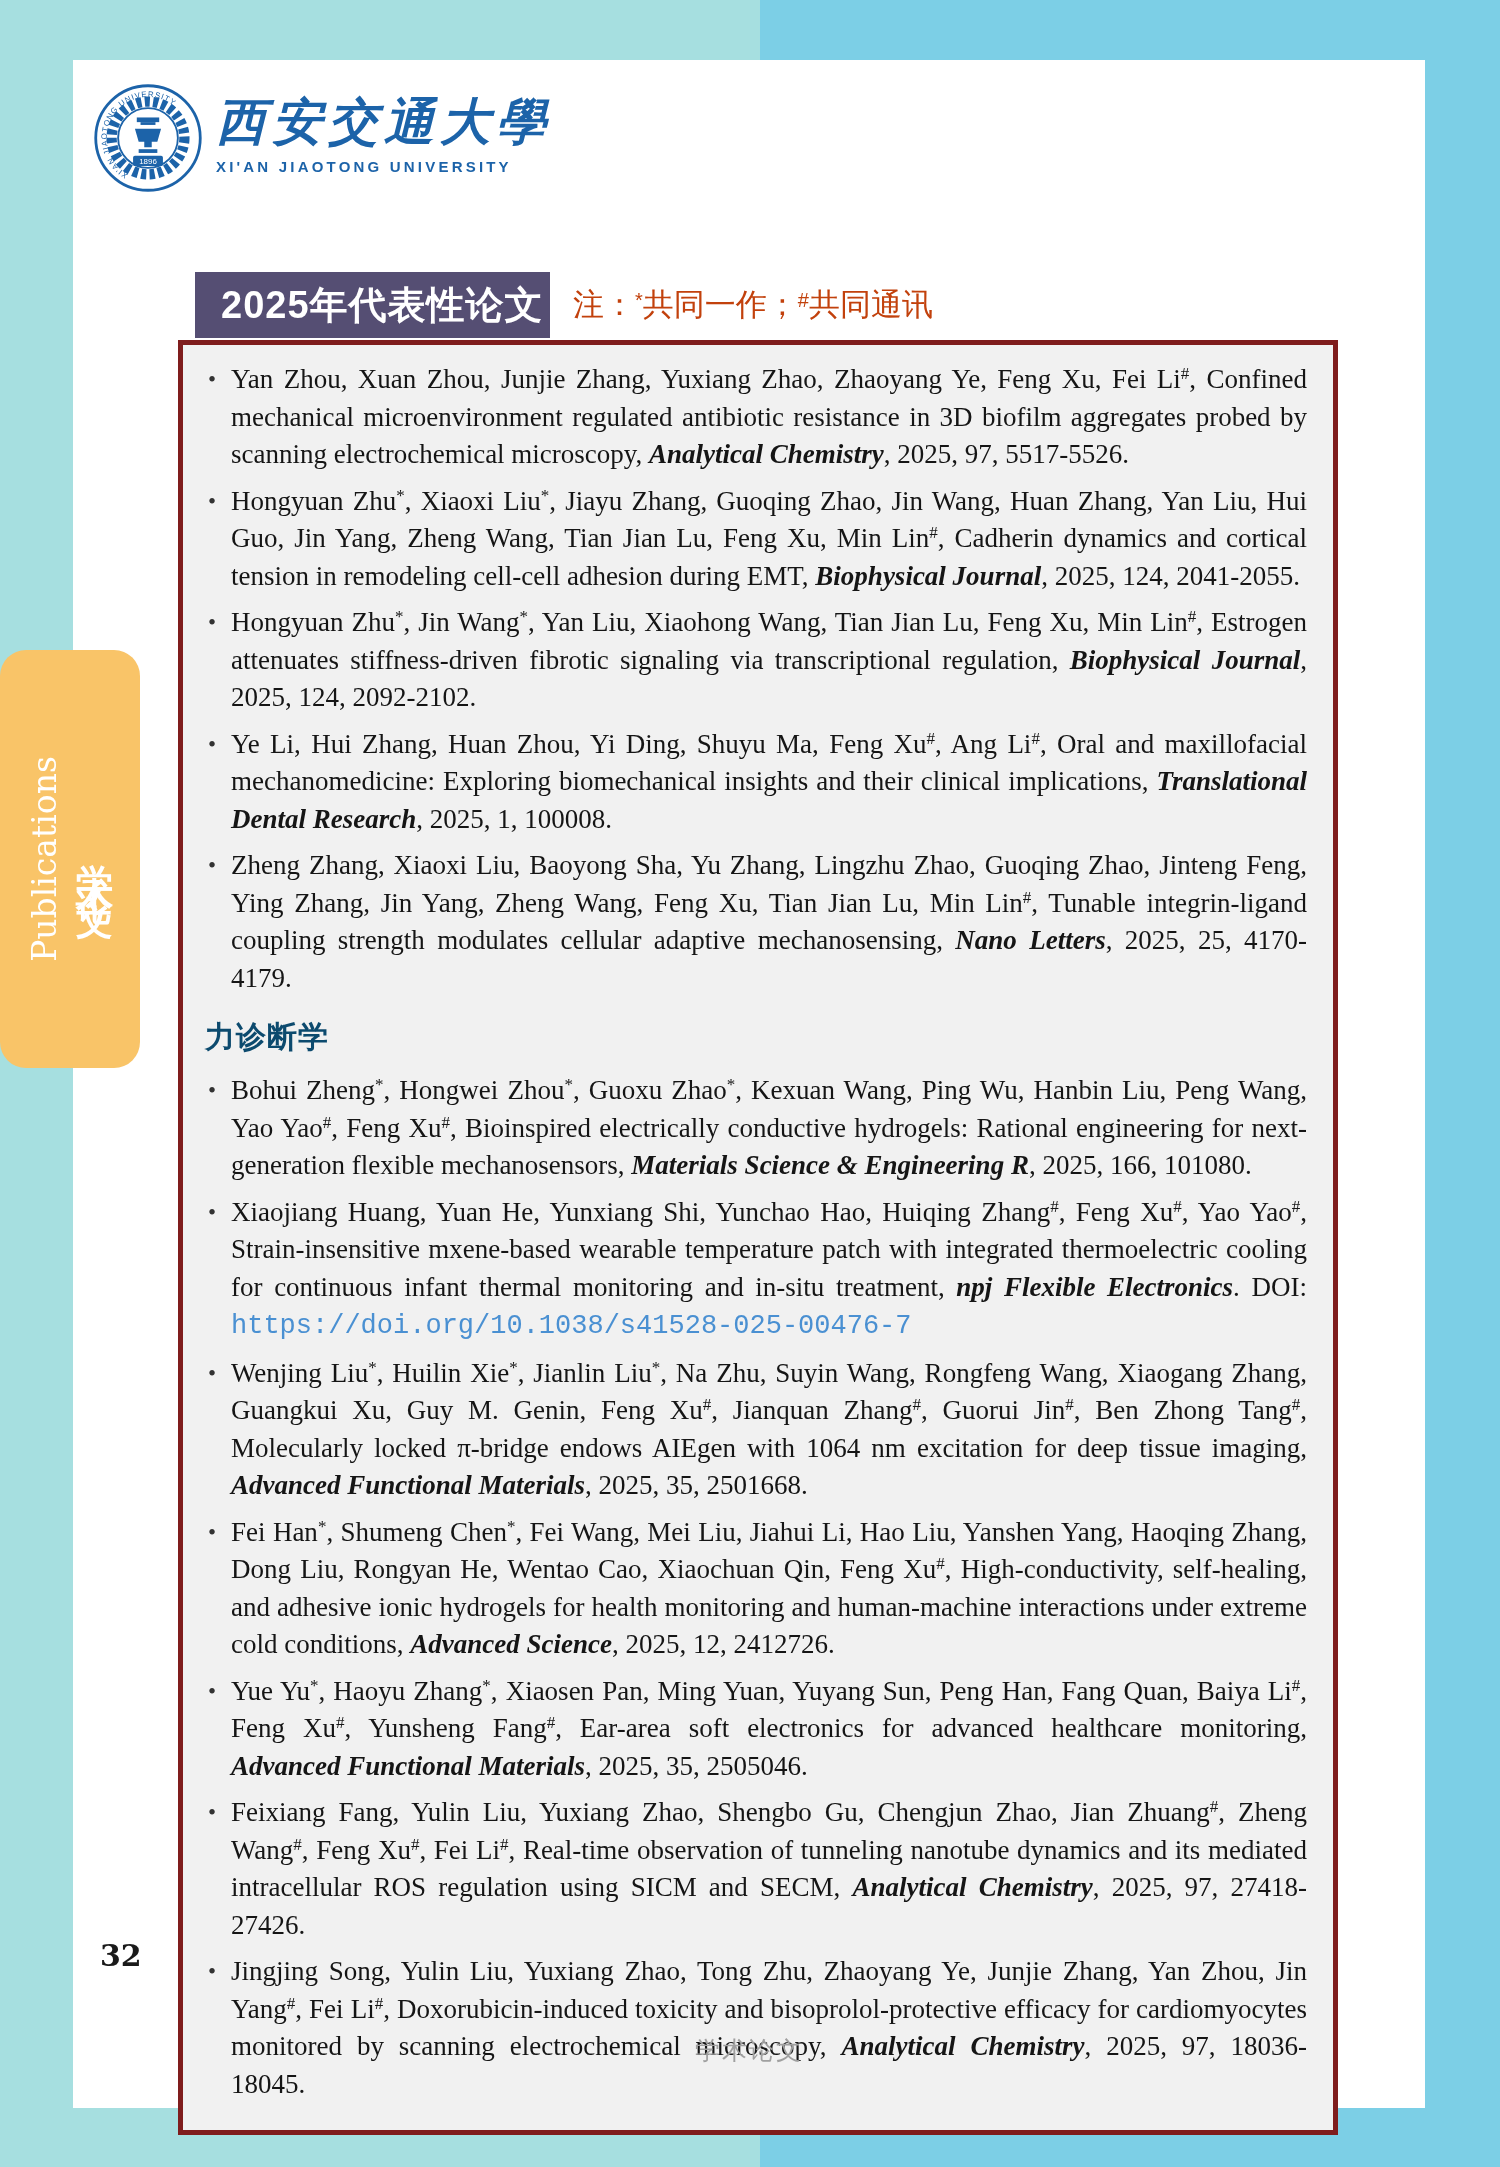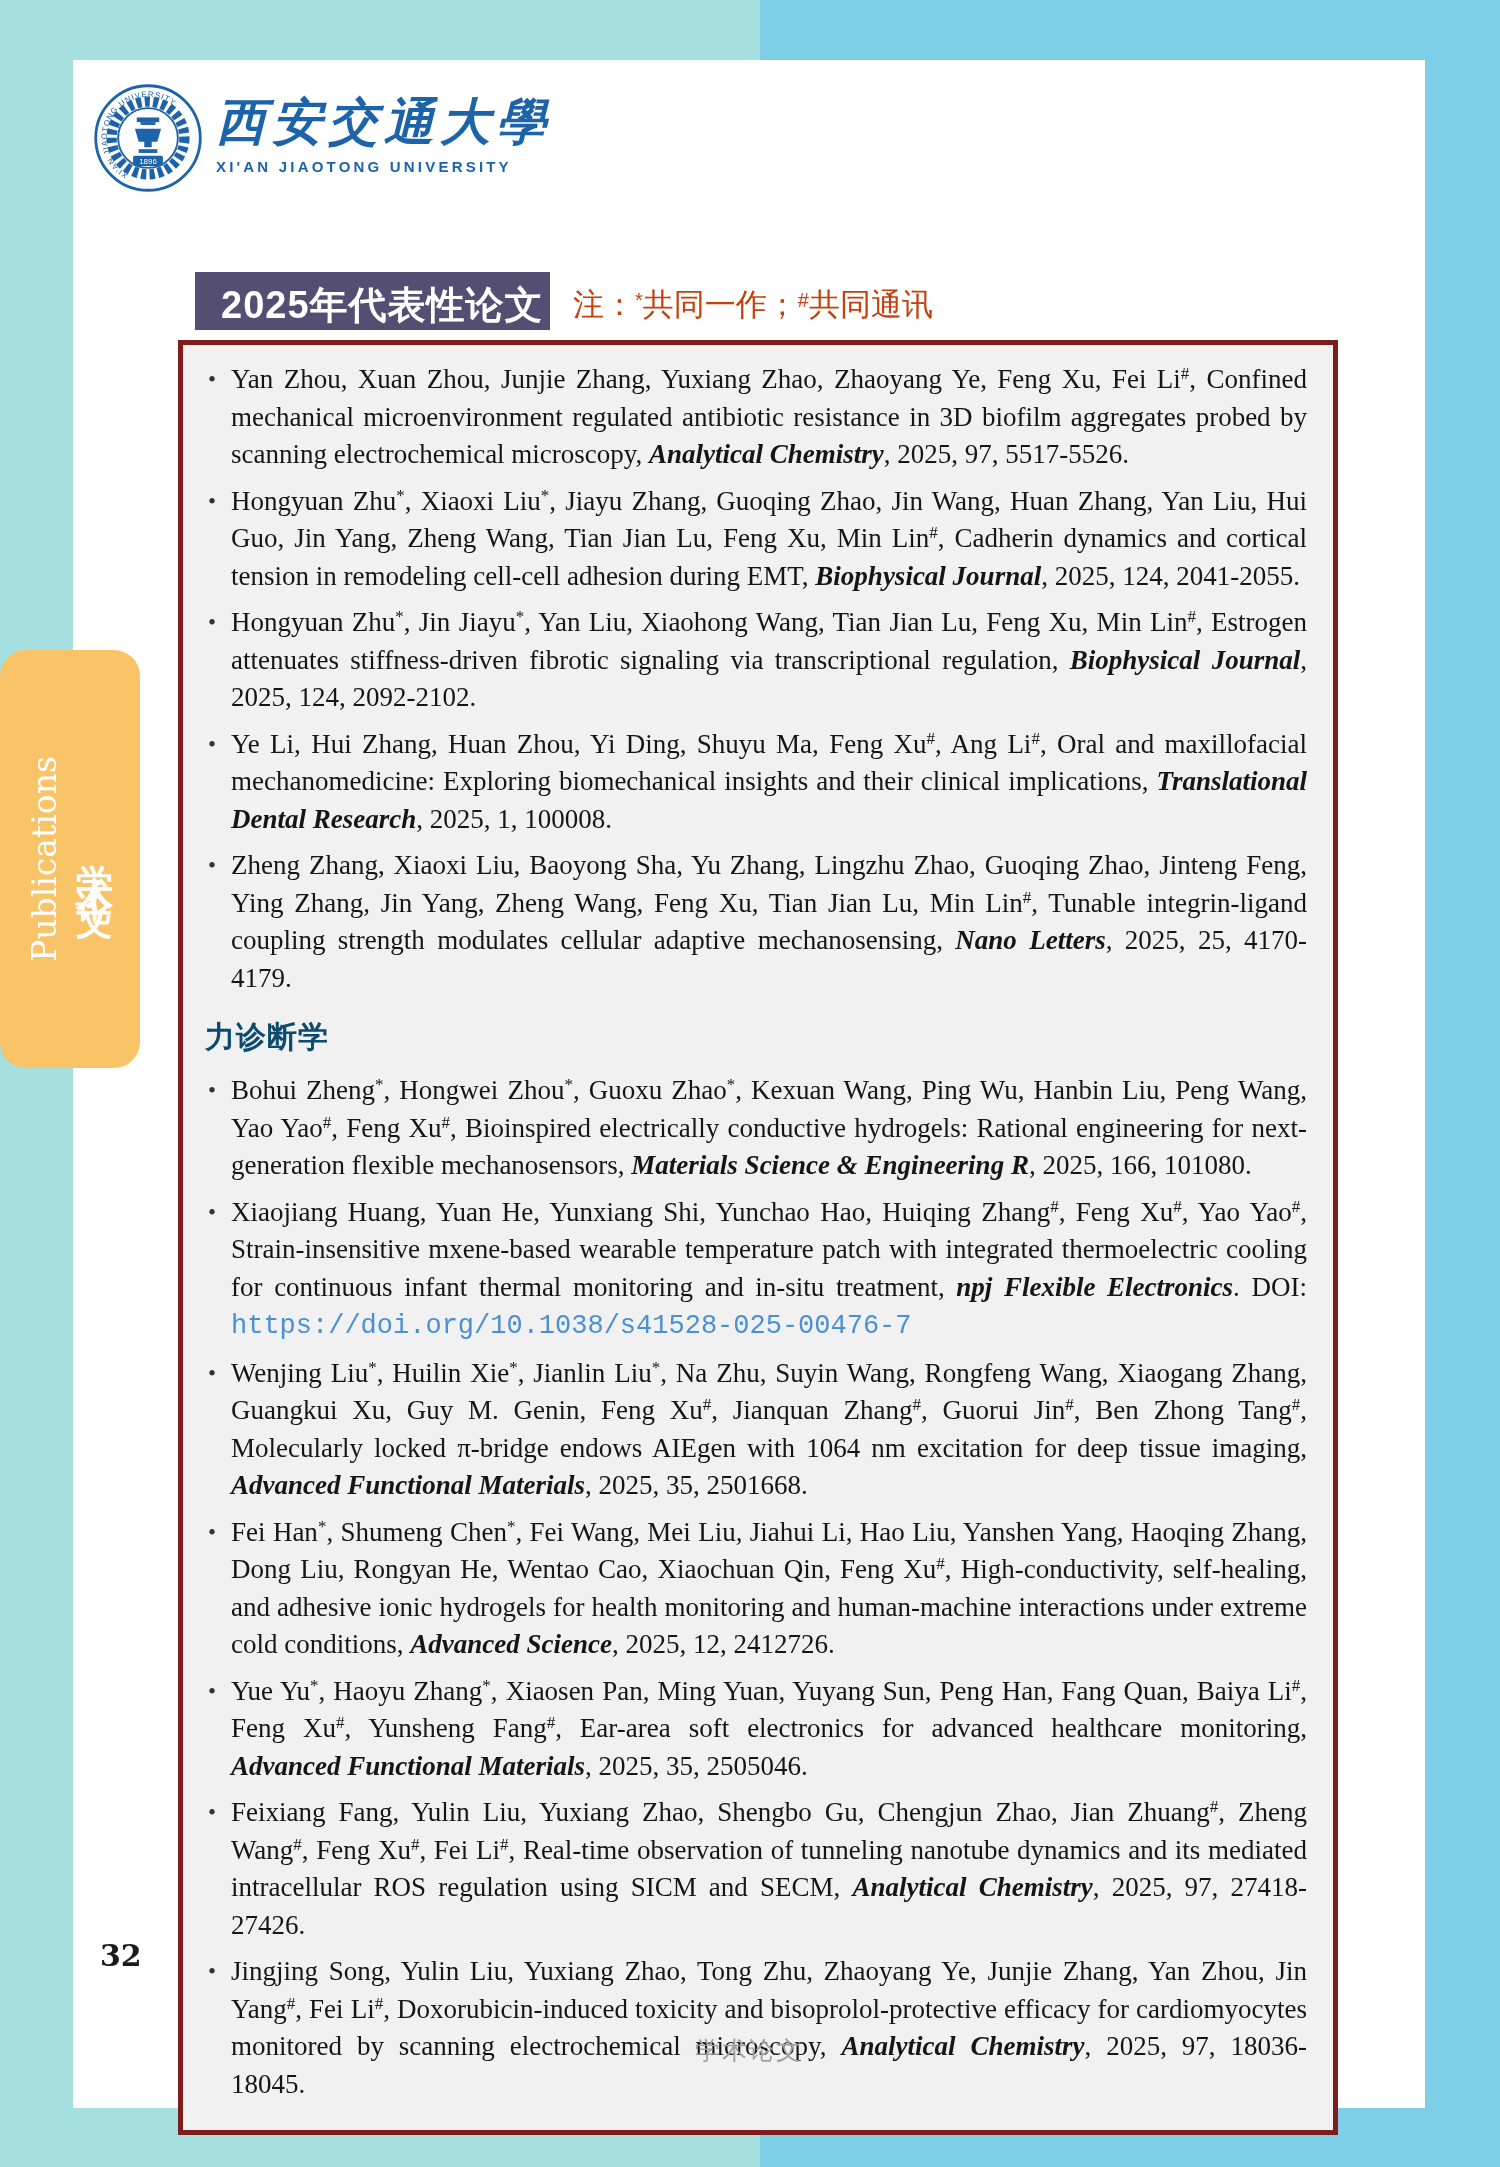--- a/index.html
+++ b/index.html
@@ -15,21 +15,21 @@
   
   .logo-row{position:absolute;left:19px;top:22px;display:flex;align-items:flex-start;}
   .logo-emblem{width:112px;height:112px;flex:0 0 auto;}
   .logo-text{margin-left:12px;padding-top:12px;}
   .logo-cn{font-family:"DejaVu Serif",serif;font-weight:bold;font-style:italic;
            color:#1c63a9;font-size:50px;line-height:56px;letter-spacing:6px;white-space:nowrap;}
   .logo-en{font-family:"Liberation Sans",sans-serif;font-weight:bold;color:#1c63a9;
            font-size:15px;letter-spacing:3.2px;margin-top:8px;white-space:nowrap;}
 
   
-  .banner{position:absolute;left:122px;top:212px;width:355px;height:58px;background:#554e73;
+  .banner{position:absolute;left:122px;top:212px;width:355px;height:66px;background:#554e73;
           color:#ffffff;font-family:"Liberation Sans",sans-serif;font-weight:bold;font-size:38px;
           line-height:66px;padding-left:26px;box-sizing:border-box;letter-spacing:1px;white-space:nowrap;}
   .note{position:absolute;left:500px;top:224px;font-family:"Liberation Sans",sans-serif;
         font-size:31px;color:#c2410c;white-space:nowrap;}
   .note sup{font-size:20px;vertical-align:8px;}
 
   
   .pubbox{position:absolute;left:105px;top:280px;width:1160px;box-sizing:border-box;
           background:#f1f1f1;border:5px solid #7f1d1d;padding:16px 26px 18px 22px;}
   .publist{margin:0;padding:0;list-style:none;}
@@ -91,21 +91,21 @@
   </div>
 
   <div class="banner">2025年代表性论文</div>
 
   <div class="note"><span>注：</span><sup>*</sup><span>共同一作；</span><sup>#</sup><span>共同通讯</span></div>
 
   <div class="pubbox">
     <ul class="publist" id="list-0">
         <li><span>Yan Zhou, Xuan Zhou, Junjie Zhang, Yuxiang Zhao, Zhaoyang Ye, Feng Xu, Fei Li</span><span class="sup">#</span><span>, Confined mechanical microenvironment regulated antibiotic resistance in 3D biofilm aggregates probed by scanning electrochemical microscopy, </span><span class="journal">Analytical Chemistry</span><span>, 2025, 97, 5517-5526.</span></li>
         <li><span>Hongyuan Zhu</span><span class="sup">*</span><span>, Xiaoxi Liu</span><span class="sup">*</span><span>, Jiayu Zhang, Guoqing Zhao, Jin Wang, Huan Zhang, Yan Liu, Hui Guo, Jin Yang, Zheng Wang, Tian Jian Lu, Feng Xu, Min Lin</span><span class="sup">#</span><span>, Cadherin dynamics and cortical tension in remodeling cell-cell adhesion during EMT, </span><span class="journal">Biophysical Journal</span><span>, 2025, 124, 2041-2055.</span></li>
-        <li><span>Hongyuan Zhu</span><span class="sup">*</span><span>, Jin Jiayu</span><span class="sup">*</span><span>, Yan Liu, Xiaohong Wang, Tian Jian Lu, Feng Xu, Min Lin</span><span class="sup">#</span><span>, Estrogen attenuates stiffness-driven fibrotic signaling via transcriptional regulation, </span><span class="journal">Biophysical Journal</span><span>, 2025, 124, 2092-2102.</span></li>
+        <li><span>Hongyuan Zhu</span><span class="sup">*</span><span>, Jin Wang</span><span class="sup">*</span><span>, Yan Liu, Xiaohong Wang, Tian Jian Lu, Feng Xu, Min Lin</span><span class="sup">#</span><span>, Estrogen attenuates stiffness-driven fibrotic signaling via transcriptional regulation, </span><span class="journal">Biophysical Journal</span><span>, 2025, 124, 2092-2102.</span></li>
         <li><span>Ye Li, Hui Zhang, Huan Zhou, Yi Ding, Shuyu Ma, Feng Xu</span><span class="sup">#</span><span>, Ang Li</span><span class="sup">#</span><span>, Oral and maxillofacial mechanomedicine: Exploring biomechanical insights and their clinical implications, </span><span class="journal">Translational Dental Research</span><span>, 2025, 1, 100008.</span></li>
         <li><span>Zheng Zhang, Xiaoxi Liu, Baoyong Sha, Yu Zhang, Lingzhu Zhao, Guoqing Zhao, Jinteng Feng, Ying Zhang, Jin Yang, Zheng Wang, Feng Xu, Tian Jian Lu, Min Lin</span><span class="sup">#</span><span>, Tunable integrin-ligand coupling strength modulates cellular adaptive mechanosensing, </span><span class="journal">Nano Letters</span><span>, 2025, 25, 4170-4179.</span></li>
       </ul>
     <h2 class="sec-heading">力诊断学</h2>
     <ul class="publist" id="list-1">
         <li><span>Bohui Zheng</span><span class="sup">*</span><span>, Hongwei Zhou</span><span class="sup">*</span><span>, Guoxu Zhao</span><span class="sup">*</span><span>, Kexuan Wang, Ping Wu, Hanbin Liu, Peng Wang, Yao Yao</span><span class="sup">#</span><span>, Feng Xu</span><span class="sup">#</span><span>, Bioinspired electrically conductive hydrogels: Rational engineering for next-generation flexible mechanosensors, </span><span class="journal">Materials Science &amp; Engineering R</span><span>, 2025, 166, 101080.</span></li>
         <li><span>Xiaojiang Huang, Yuan He, Yunxiang Shi, Yunchao Hao, Huiqing Zhang</span><span class="sup">#</span><span>, Feng Xu</span><span class="sup">#</span><span>, Yao Yao</span><span class="sup">#</span><span>, Strain-insensitive mxene-based wearable temperature patch with integrated thermoelectric cooling for continuous infant thermal monitoring and in-situ treatment, </span><span class="journal">npj Flexible Electronics</span><span>. DOI: </span><a class="doi-link" href="#">https://doi.org/10.1038/s41528-025-00476-7</a></li>
         <li><span>Wenjing Liu</span><span class="sup">*</span><span>, Huilin Xie</span><span class="sup">*</span><span>, Jianlin Liu</span><span class="sup">*</span><span>, Na Zhu, Suyin Wang, Rongfeng Wang, Xiaogang Zhang, Guangkui Xu, Guy M. Genin, Feng Xu</span><span class="sup">#</span><span>, Jianquan Zhang</span><span class="sup">#</span><span>, Guorui Jin</span><span class="sup">#</span><span>, Ben Zhong Tang</span><span class="sup">#</span><span>, Molecularly locked π-bridge endows AIEgen with 1064 nm excitation for deep tissue imaging, </span><span class="journal">Advanced Functional Materials</span><span>, 2025, 35, 2501668.</span></li>
         <li><span>Fei Han</span><span class="sup">*</span><span>, Shumeng Chen</span><span class="sup">*</span><span>, Fei Wang, Mei Liu, Jiahui Li, Hao Liu, Yanshen Yang, Haoqing Zhang, Dong Liu, Rongyan He, Wentao Cao, Xiaochuan Qin, Feng Xu</span><span class="sup">#</span><span>, High-conductivity, self-healing, and adhesive ionic hydrogels for health monitoring and human-machine interactions under extreme cold conditions, </span><span class="journal">Advanced Science</span><span>, 2025, 12, 2412726.</span></li>
         <li><span>Yue Yu</span><span class="sup">*</span><span>, Haoyu Zhang</span><span class="sup">*</span><span>, Xiaosen Pan, Ming Yuan, Yuyang Sun, Peng Han, Fang Quan, Baiya Li</span><span class="sup">#</span><span>, Feng Xu</span><span class="sup">#</span><span>, Yunsheng Fang</span><span class="sup">#</span><span>, Ear-area soft electronics for advanced healthcare monitoring, </span><span class="journal">Advanced Functional Materials</span><span>, 2025, 35, 2505046.</span></li>

